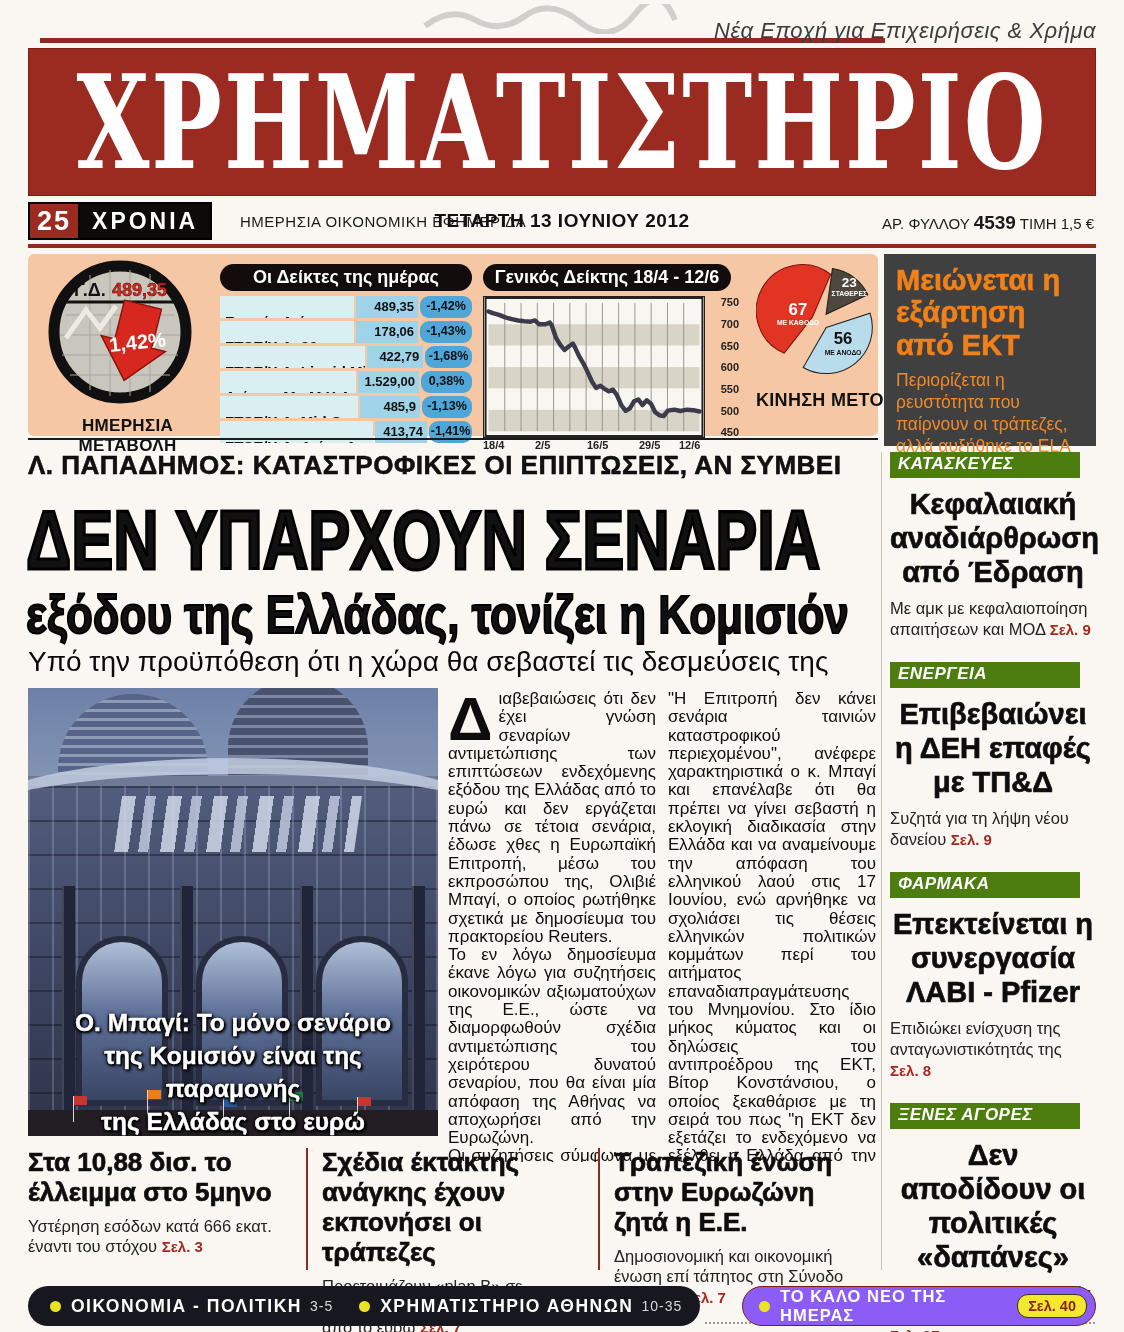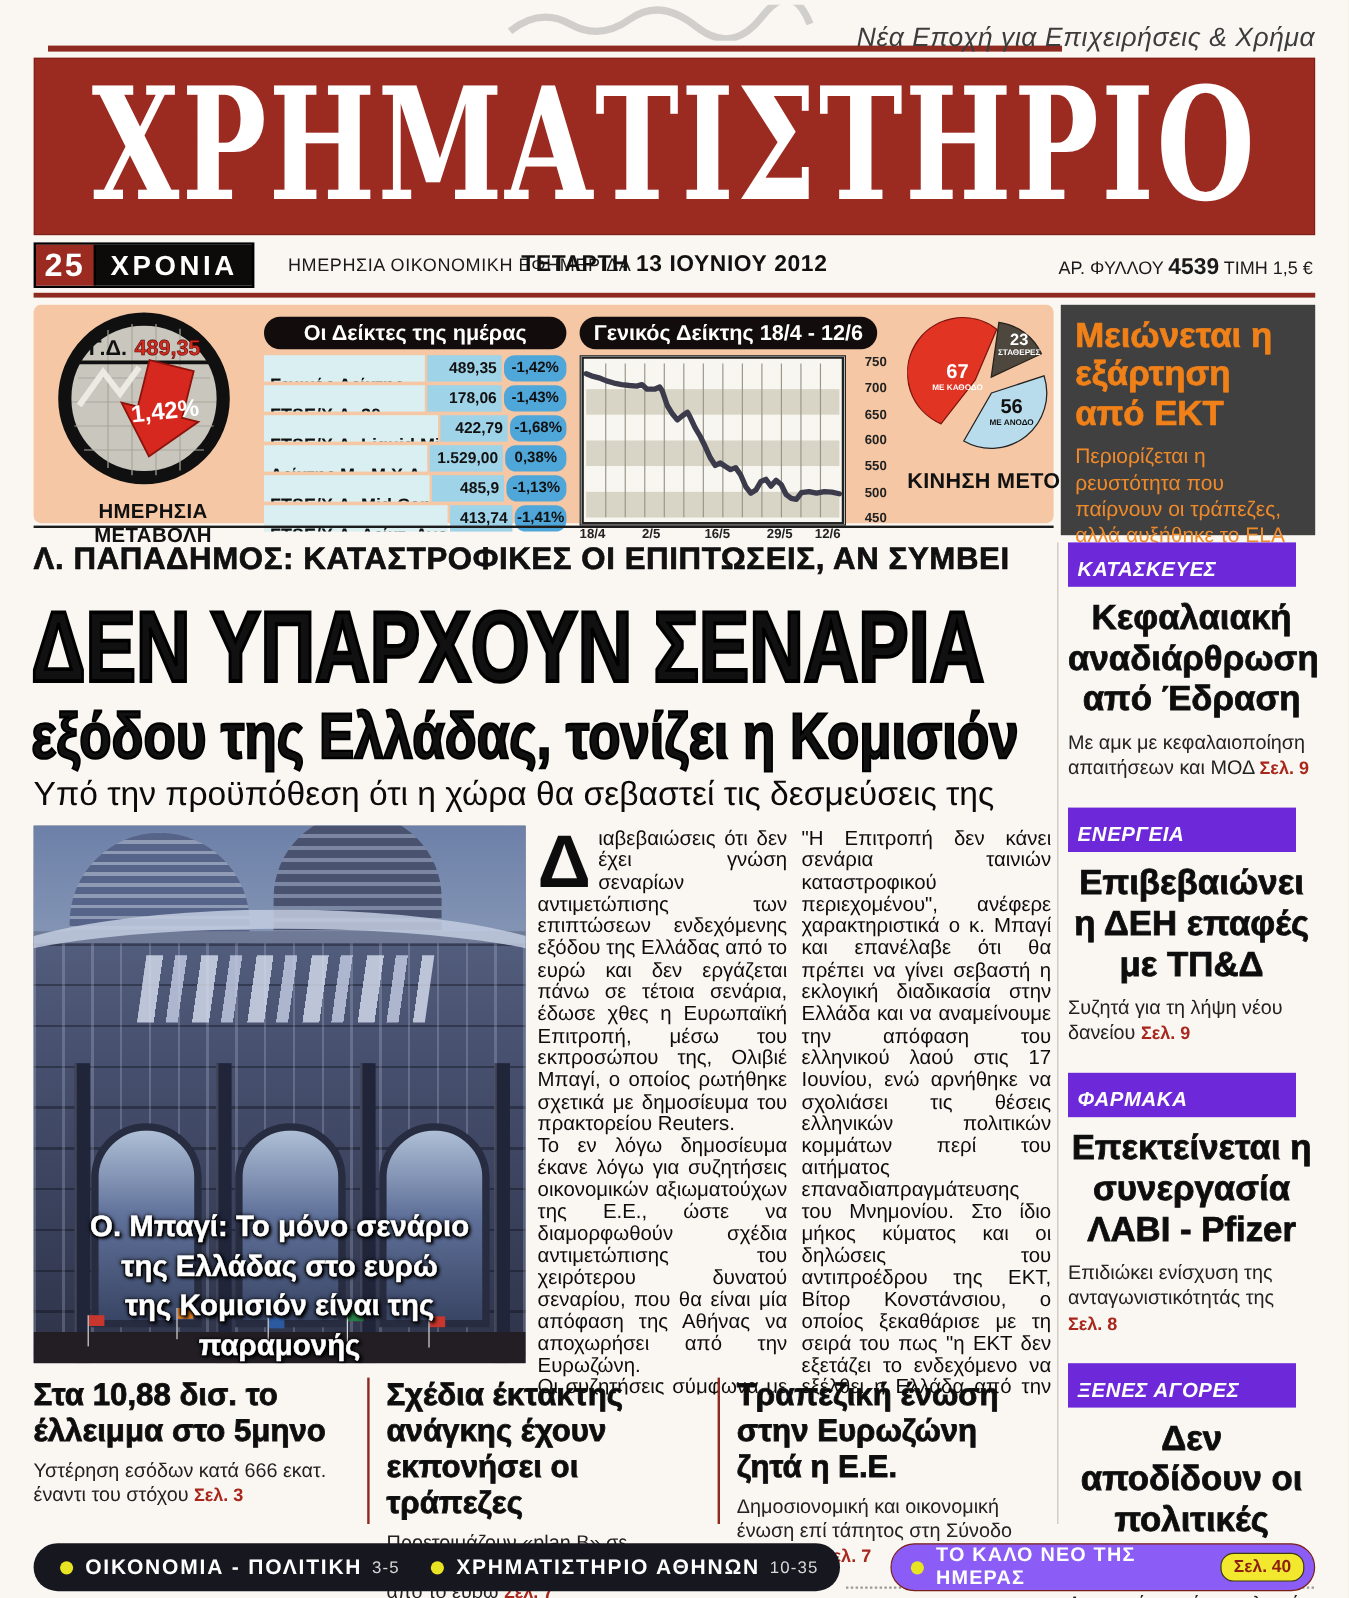--- a/index.html
+++ b/index.html
@@ -56,21 +56,21 @@
   .piewrap { position:absolute; left:728px; top:2px; width:118px; text-align:center; }
   .pie-cap { font-weight:bold; font-size:18px; letter-spacing:.3px; margin-top:0px; white-space:nowrap;}
   
   .ecb { position:absolute; left:884px; top:254px; width:212px; height:192px; background:#404040; padding:10px 12px; }
   .ecb h2 { color:#f08018; font-size:29px; line-height:1.12; font-weight:bold; -webkit-text-stroke:.6px #f08018; margin-bottom:9px;}
   .ecb p { color:#ef8a2a; font-size:17.5px; line-height:1.25; }
   .ecb .pref { color:#fff; font-size:14px; font-weight:bold; white-space:nowrap;}
   .vsep { position:absolute; left:881px; top:452px; width:1px; height:818px; background:#c9c4ba; }
   .sidebar { position:absolute; left:890px; top:452px; width:206px; }
   .sec { margin-bottom:22px; }
-  .sec-bar { background:#6d28d9; color:#fff; font-weight:bold; font-style:italic; font-size:17px; padding:13px 8px 4px; width:92%; letter-spacing:.5px; margin-bottom:10px;}
+  .sec-bar { background:#4d7c0f; color:#fff; font-weight:bold; font-style:italic; font-size:17px; padding:2px 8px 4px; width:92%; letter-spacing:.5px; margin-bottom:10px;}
   .sec h3 { font-size:29px; line-height:1.17; font-weight:bold; -webkit-text-stroke:.7px #111; margin-bottom:8px; color:#0d0d0d;text-align:center;}
   .sec p { font-size:16.5px; line-height:1.28; color:#222; }
   .pageref { color:#a8261b; font-weight:bold; font-size:15px; white-space:nowrap; }
   
   .kicker { position:absolute; left:28px; top:450px; width:850px; font-size:26px; font-weight:bold; -webkit-text-stroke:.5px #000; letter-spacing:.5px; white-space:nowrap;}
   .h1a { position:absolute; left:26px; top:492px; width:856px; }
   .h1a span { display:inline-block; font-size:63px; font-weight:bold; -webkit-text-stroke:2.4px #000; letter-spacing:0px; transform:scaleY(1.32); transform-origin:left top; white-space:nowrap;}
   .h1b { position:absolute; left:26px; top:584px; width:856px; }
   .h1b span { display:inline-block; font-size:44px; font-weight:bold; -webkit-text-stroke:1.6px #000; transform:scaleY(1.22); transform-origin:left top; white-space:nowrap;}
   .deck { position:absolute; left:28px; top:646px; width:856px; font-size:28px; color:#0a0a0a; white-space:nowrap;}
@@ -322,22 +322,22 @@
     <div class="pillar" style="left:272px"></div>
     <div class="pillar" style="left:384px"></div>
     <div class="ground"></div>
     <div class="flag" style="left:46px;  top:408px; background:#c8372d"></div>
     <div class="flag" style="left:120px; top:402px; background:#e67e22"></div>
     <div class="flag" style="left:196px; top:410px; background:#2c5aa0"></div>
     <div class="flag" style="left:262px; top:404px; background:#277e46"></div>
     <div class="flag" style="left:330px; top:409px; background:#c8372d"></div>
     <div class="caption">
       <div>Ο. Μπαγί: Το μόνο σενάριο</div>
+      <div>της Κομισιόν είναι της παραμονής</div>
       <div>της Ελλάδας στο ευρώ</div>
-      <div>της Κομισιόν είναι της παραμονής</div>
     </div>
   </div>
 
   <div class="col col1">
     <p><span class="dropcap">Δ</span><span>ιαβεβαιώσεις ότι δεν έχει γνώση σεναρίων αντιμετώπισης των επιπτώσεων ενδεχόμενης εξόδου της Ελλάδας από το ευρώ και δεν εργάζεται πάνω σε τέτοια σενάρια, έδωσε χθες η Ευρωπαϊκή Επιτροπή, μέσω του εκπροσώπου της, Ολιβιέ Μπαγί, ο οποίος ρωτήθηκε σχετικά με δημοσίευμα του πρακτορείου Reuters.</span></p>
     <p>Το εν λόγω δημοσίευμα έκανε λόγω για συζητήσεις οικονομικών αξιωματούχων της Ε.Ε., ώστε να διαμορφωθούν σχέδια αντιμετώπισης του χειρότερου δυνατού σεναρίου, που θα είναι μία απόφαση της Αθήνας να αποχωρήσει από την Ευρωζώνη.</p>
     <p>Οι συζητήσεις σύμφωνα με το δημοσίευμα, αφορούν στην επιβολή ορίων στις αναλήψεις μετρητών από ΑΤΜ, στην επιβολή διασυνοριακών ελέγχων, καθώς και στην εισαγωγή ελέγχων στη διακίνηση κεφαλαίων τουλάχιστον στην Ελλάδα.</p>
 
   </div>
   <div class="col col2">

